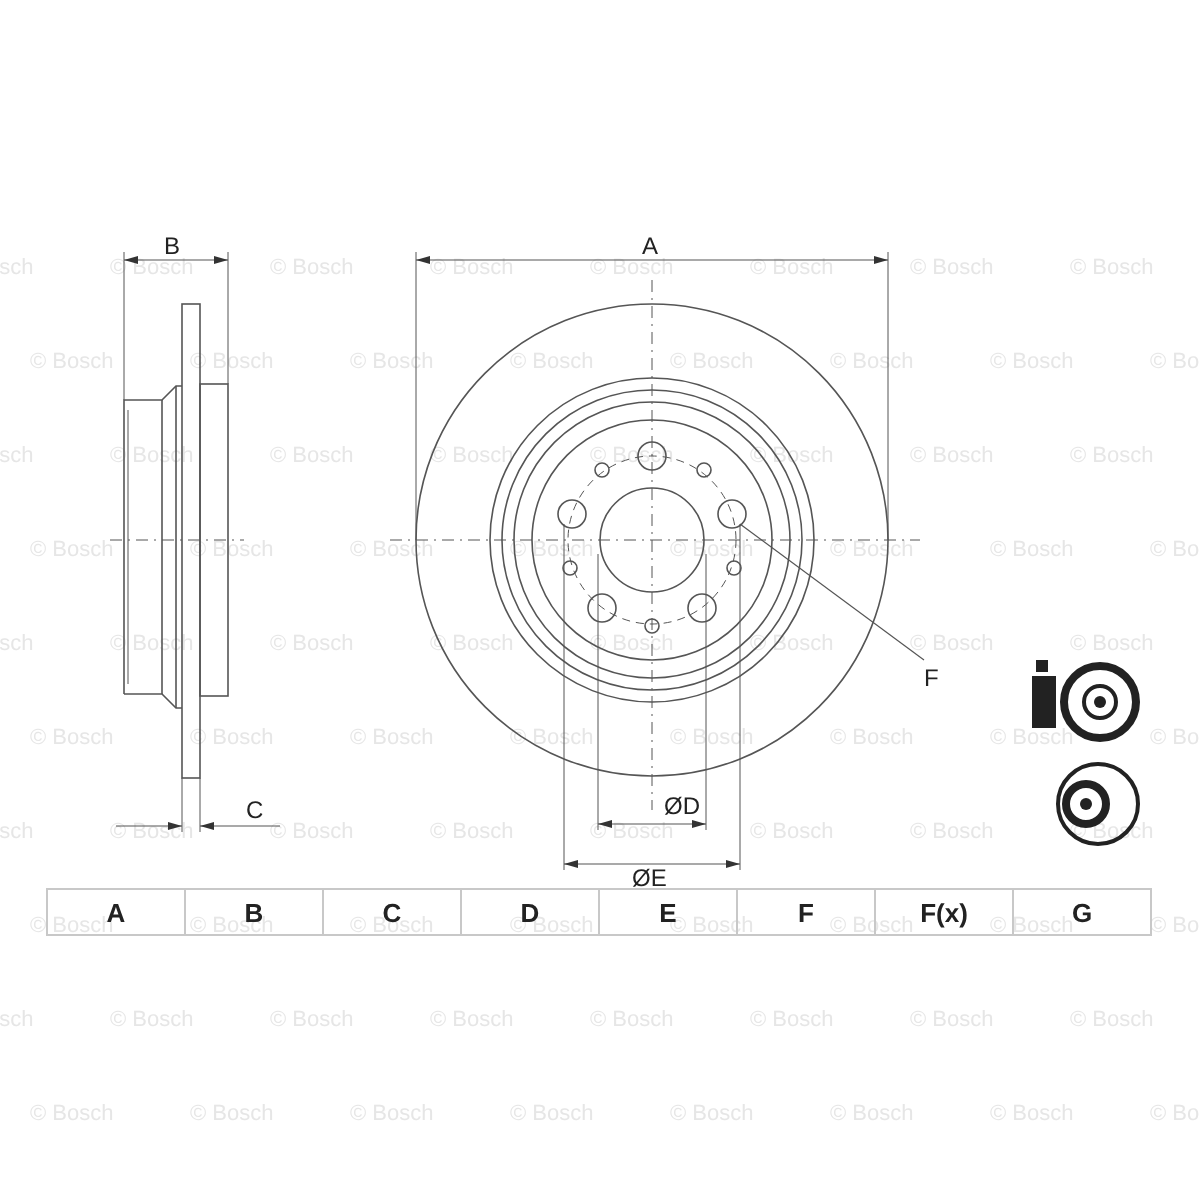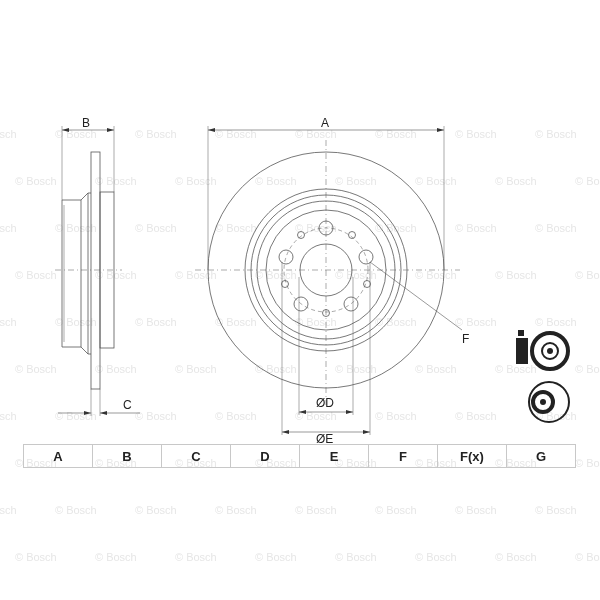--- a/index.html
+++ b/index.html
@@ -180,21 +180,21 @@
   <g>
     <circle cx="549" cy="402" r="20" fill="none" stroke="#222" stroke-width="2"></circle>
     <circle cx="543" cy="402" r="10" fill="none" stroke="#222" stroke-width="4"></circle>
     <circle cx="543" cy="402" r="3" fill="#222"></circle>
   </g>
 </svg>
 
 <span class="lbl" style="left:82px;top:116px;">B</span>
 <span class="lbl" style="left:123px;top:398px;">C</span>
 <span class="lbl" style="left:321px;top:116px;">A</span>
-<span class="lbl" style="left:316px;top:396px;text-align:right;">ØD</span>
+<span class="lbl" style="left:332px;top:396px;text-align:right;">ØD</span>
 <span class="lbl" style="left:316px;top:432px;">ØE</span>
 <span class="lbl" style="left:462px;top:332px;">F</span>
 
 <table class="spec">
   <tbody>
       <tr class="hdr">
     <td>A</td>
     <td>B</td>
     <td>C</td>
     <td>D</td>

